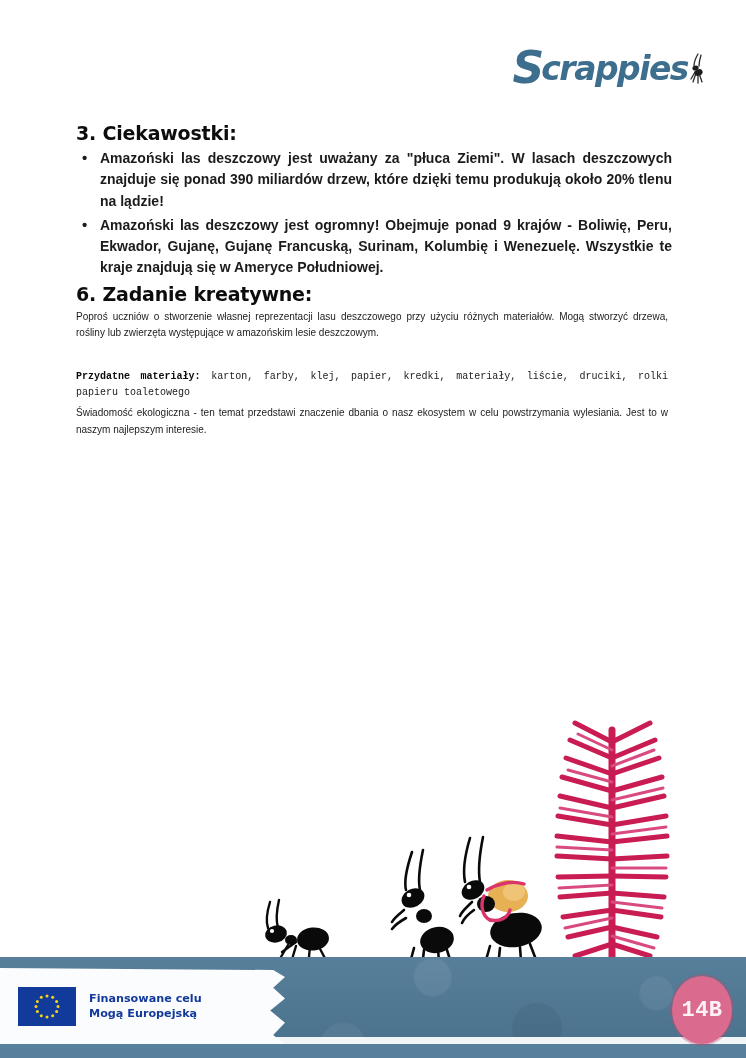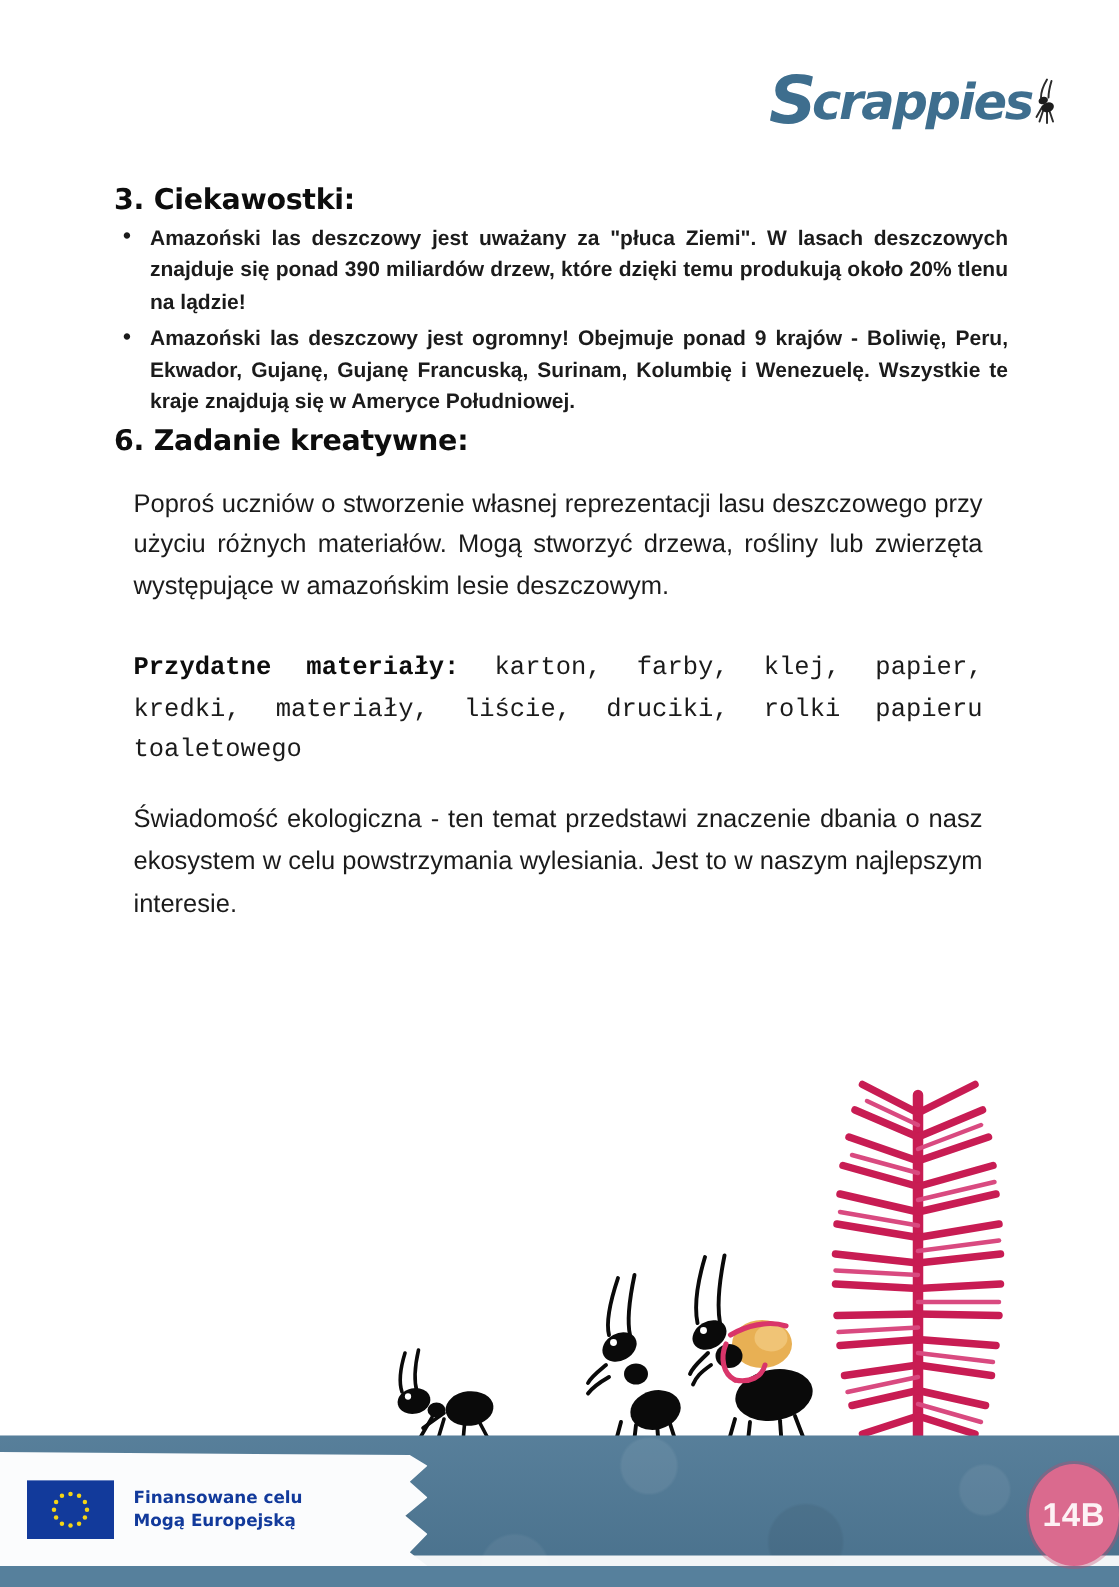--- a/index.html
+++ b/index.html
@@ -87,25 +87,25 @@
   ul.facts li::before {
     content: "\2022";
     position: absolute;
     left: -18px;
     top: -1px;
     font-size: 15px;
     color: #1b1b1b;
   }
 
   p.body-text {
-    font-size: 17px;
+    font-size: 10px;
     line-height: 1.62;
     color: #1b1b1b;
     text-align: justify;
-    margin: 17px;
+    margin: 4px;
   }
   p.materials {
     margin-top: 28px;
     font-family: Liberation Mono, monospace;
   }
   p.materials .lead {
     font-weight: bold;
     color: #0d0d0d;
   }
   p.outcome {
@@ -189,31 +189,31 @@
     margin-left: 13px;
     font-family: "DejaVu Sans", sans-serif;
     font-size: 11.2px;
     font-weight: bold;
     line-height: 1.38;
     color: #123a9b;
   }
 
   .page-badge {
     position: absolute;
-    right: 0;
+    right: 14px;
     bottom: 14px;
     width: 60px;
     height: 68px;
     border-radius: 50%;
     background: #da6a8e;
     display: flex;
     align-items: center;
     justify-content: center;
     color: #fdf2f5;
-    font-family: Liberation Sans, sans-serif;
+    font-family: Liberation Mono, monospace;
     font-weight: bold;
     font-size: 22px;
     letter-spacing: 0.5px;
     box-shadow: 0 0 0 2px rgba(196,72,110,.35);
   }
 </style>
 </head>
 <body>
 
 <div class="page">

